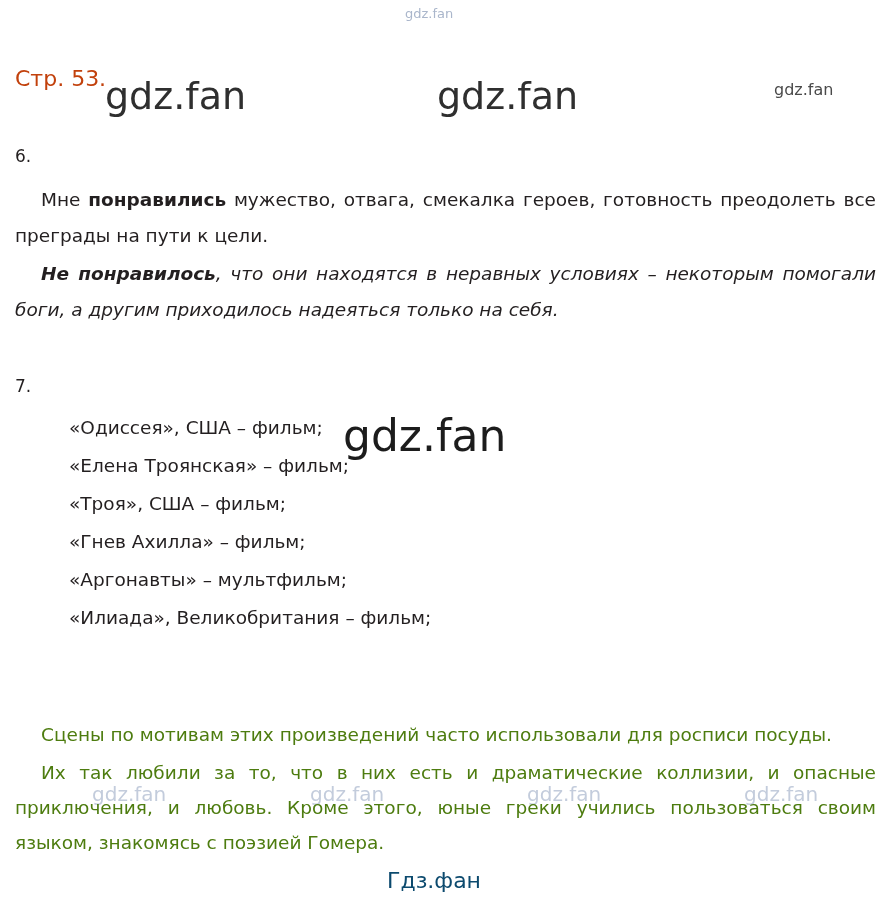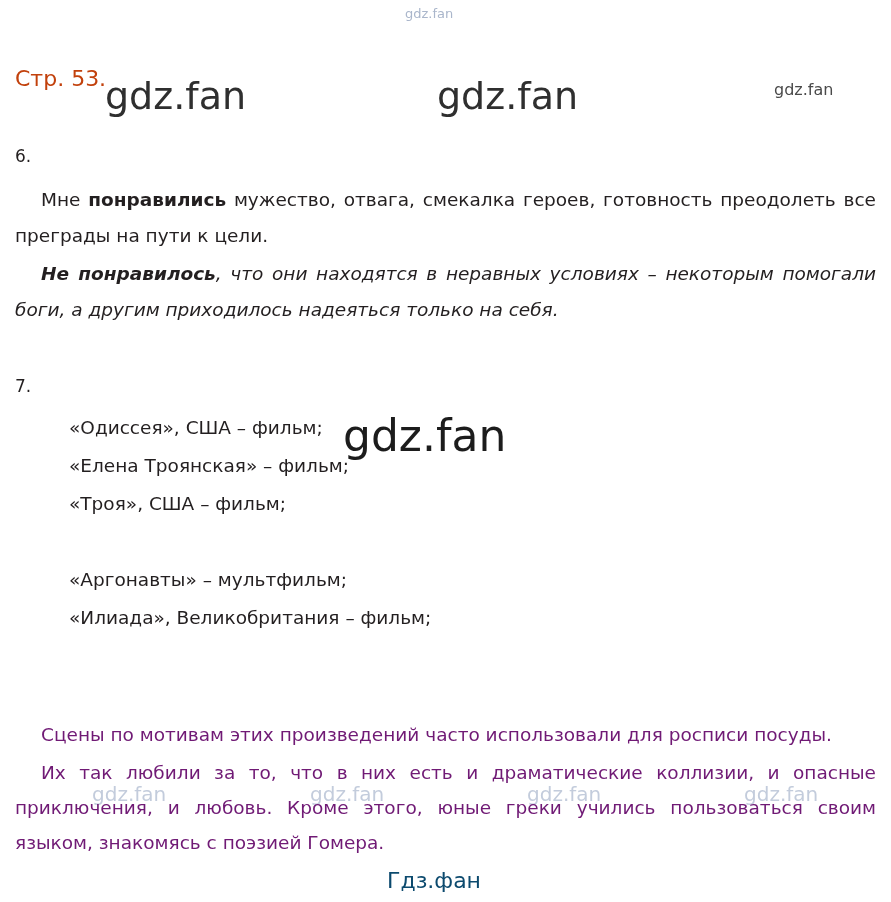--- a/index.html
+++ b/index.html
@@ -120,21 +120,21 @@
     white-space: nowrap;
     margin-left: 28px;
   }
 
   .para-tail {
     position: absolute;
     left: 41px;
     width: 835px;
     font-size: 18.5px;
     line-height: 35px;
-    color: #701a75;
+    color: #4d7c0f;
     text-align: justify;
     text-justify: inter-word;
   }
   #tail1 { left: 41px; top: 717px; width: 835px; }
   #tail2 { left: 15px; top: 755px; width: 861px; }
   #tail2 .indent { display:inline-block; width: 26px; }
 </style>
 </head>
 <body>
 
@@ -157,20 +157,21 @@
 
   <div class="para" id="p6a"><span class="indent"></span><span>Мне </span><b>понравились</b><span> мужество, отвага, смекалка героев, готовность преодолеть все преграды на пути к цели.</span></div>
 
   <div class="para" id="p6b"><span class="indent"></span><b>Не понравилось</b><span>, что они находятся в неравных условиях – некоторым помогали боги, а другим приходилось надеяться только на себя.</span></div>
 
   <div class="task-num" id="task7-num">7.</div>
 
   <div class="list-item" style="top:417px">«Одиссея», США – фильм;</div>
   <div class="list-item" style="top:455px">«Елена Троянская» – фильм;</div>
   <div class="list-item" style="top:493px">«Троя», США – фильм;</div>
+  <div class="list-item" style="top:531px">«Гнев Ахилла» – фильм;</div>
   <div class="list-item" style="top:569px">«Аргонавты» – мультфильм;</div>
   <div class="list-item" style="top:607px">«Илиада», Великобритания – фильм;</div>
 
   <div class="para-tail" id="tail1">Сцены по мотивам этих произведений часто использовали для росписи посуды.</div>
 
   <div class="para-tail" id="tail2"><span class="indent"></span><span>Их так любили за то, что в них есть и драматические коллизии, и опасные приключения, и любовь. Кроме этого, юные греки учились пользоваться своим языком, знакомясь с поэзией Гомера.</span></div>
 
 </div>
 
 </body></html>

